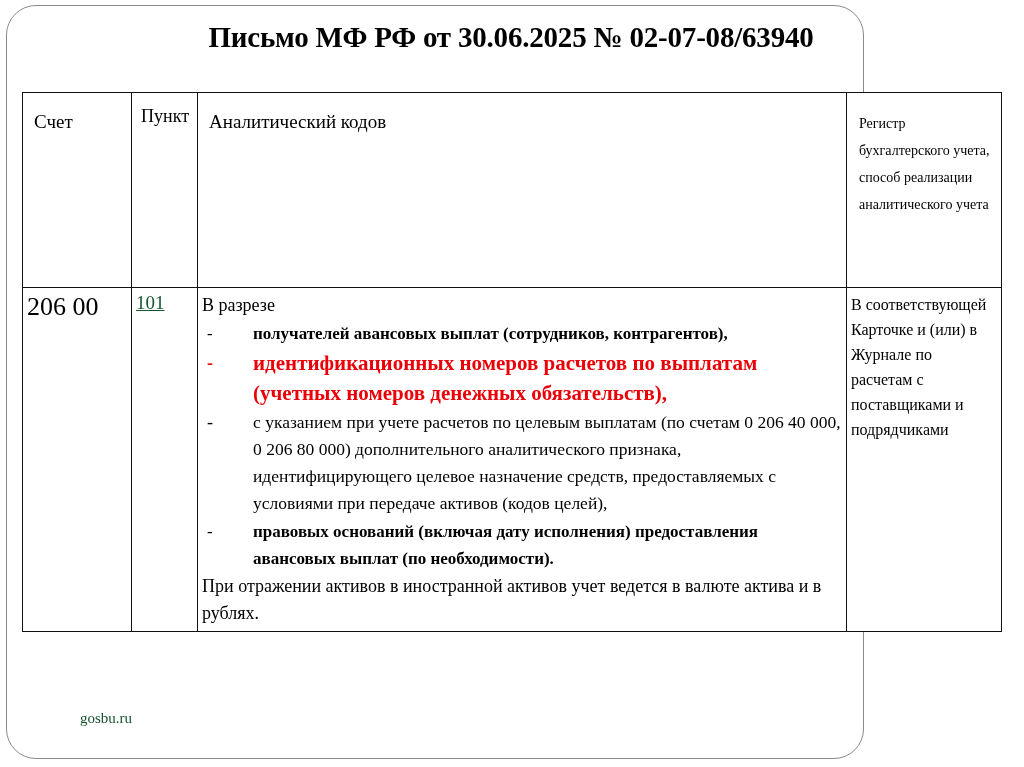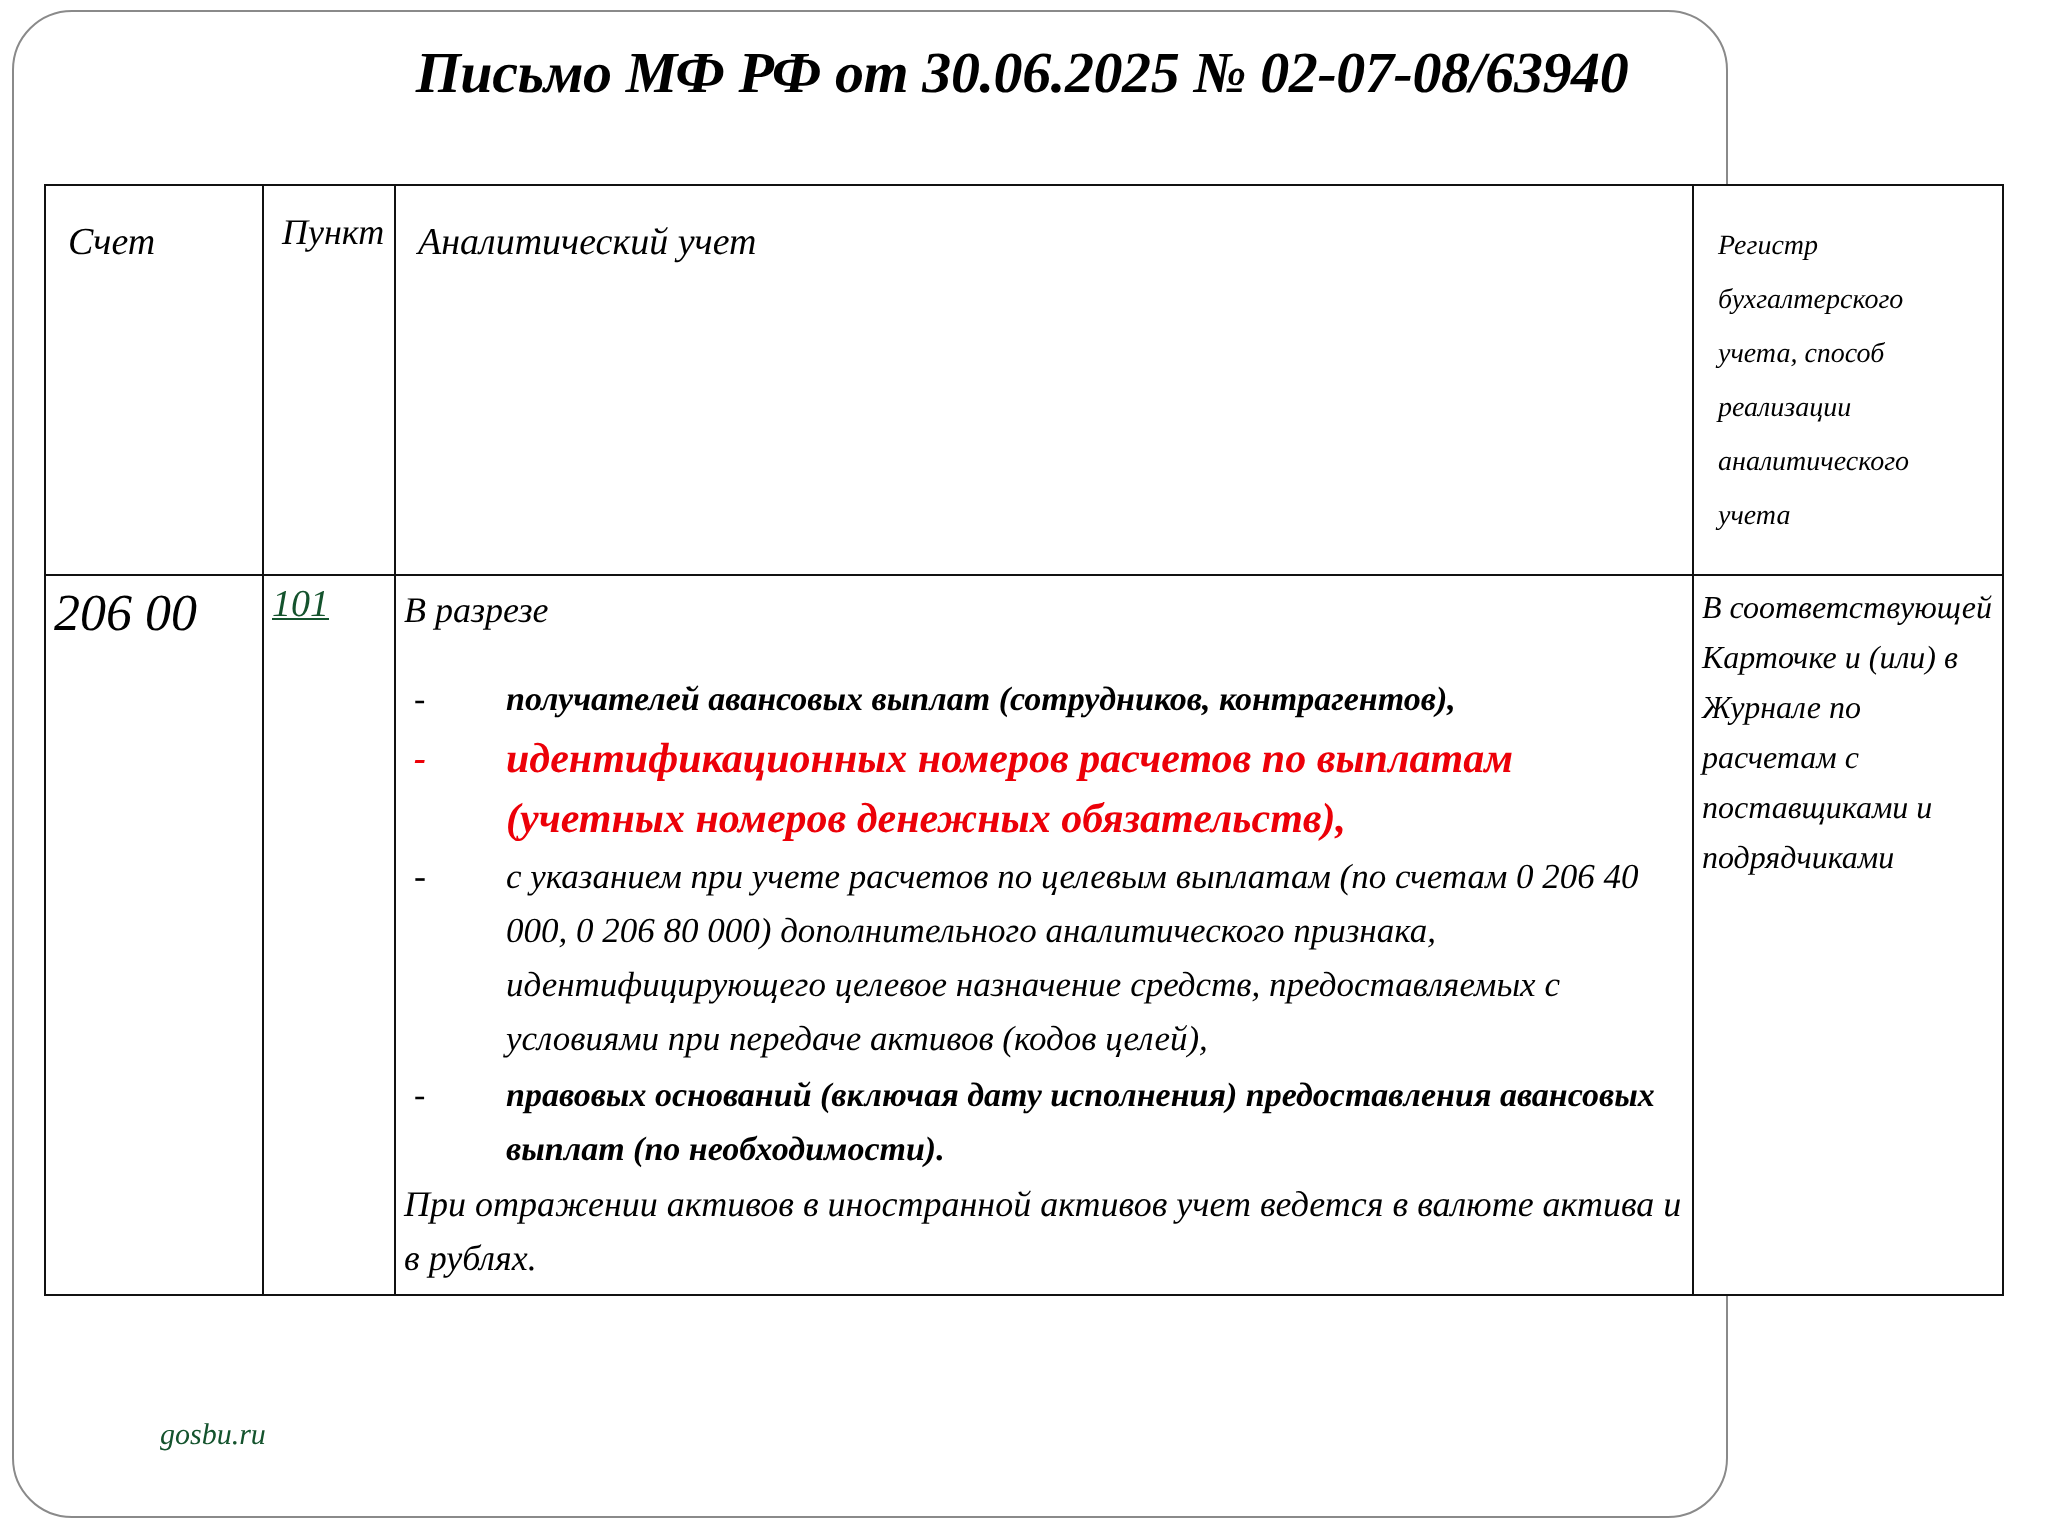--- a/index.html
+++ b/index.html
@@ -20,21 +20,20 @@
   .slide {
     position: absolute;
     left: 6px;
     top: 5px;
     width: 858px;
     height: 754px;
     box-sizing: border-box;
     border: 1px solid #8a8a8a;
     border-radius: 30px;
     background: #ffffff;
-    font-style: italic;
   }
 
   
   .slide-title {
     position: absolute;
     left: 0;
     top: 14px;
     width: 1008px;
     text-align: center;
     font-family: "Liberation Serif", "DejaVu Serif", serif;
@@ -125,21 +124,21 @@
     padding: 4px 5px 4px 8px;
     font-size: 16px;
     line-height: 25px;
     word-break: break-word;
   }
 
   
   .lead-line {
     font-size: 18px;
     line-height: 26px;
-    margin: 0 0 18px 0;
+    margin: 0 0 2px 0;
   }
   .blist {
     list-style: none;
     margin: 0;
     padding: 0;
   }
   .bitem {
     position: relative;
     padding-left: 51px;
     margin: 0 0 1px 0;
@@ -213,21 +212,21 @@
     </colgroup>
     <tbody>
       <tr>
         <td class="hdr-cell">
           <div class="hdr-inner">Счет</div>
         </td>
         <td class="hdr-cell">
           <div class="hdr-inner small">Пункт</div>
         </td>
         <td class="hdr-cell">
-          <div class="hdr-inner">Аналитический учет</div>
+          <div class="hdr-inner">Аналитический кодов</div>
         </td>
         <td class="hdr-cell">
           <div class="hdr-inner register">Регистр бухгалтерского учета, способ реализации аналитического учета</div>
         </td>
       </tr>
 
       <tr>
         <td class="body-cell cell-account">206 00</td>
 
         <td class="body-cell cell-point">

